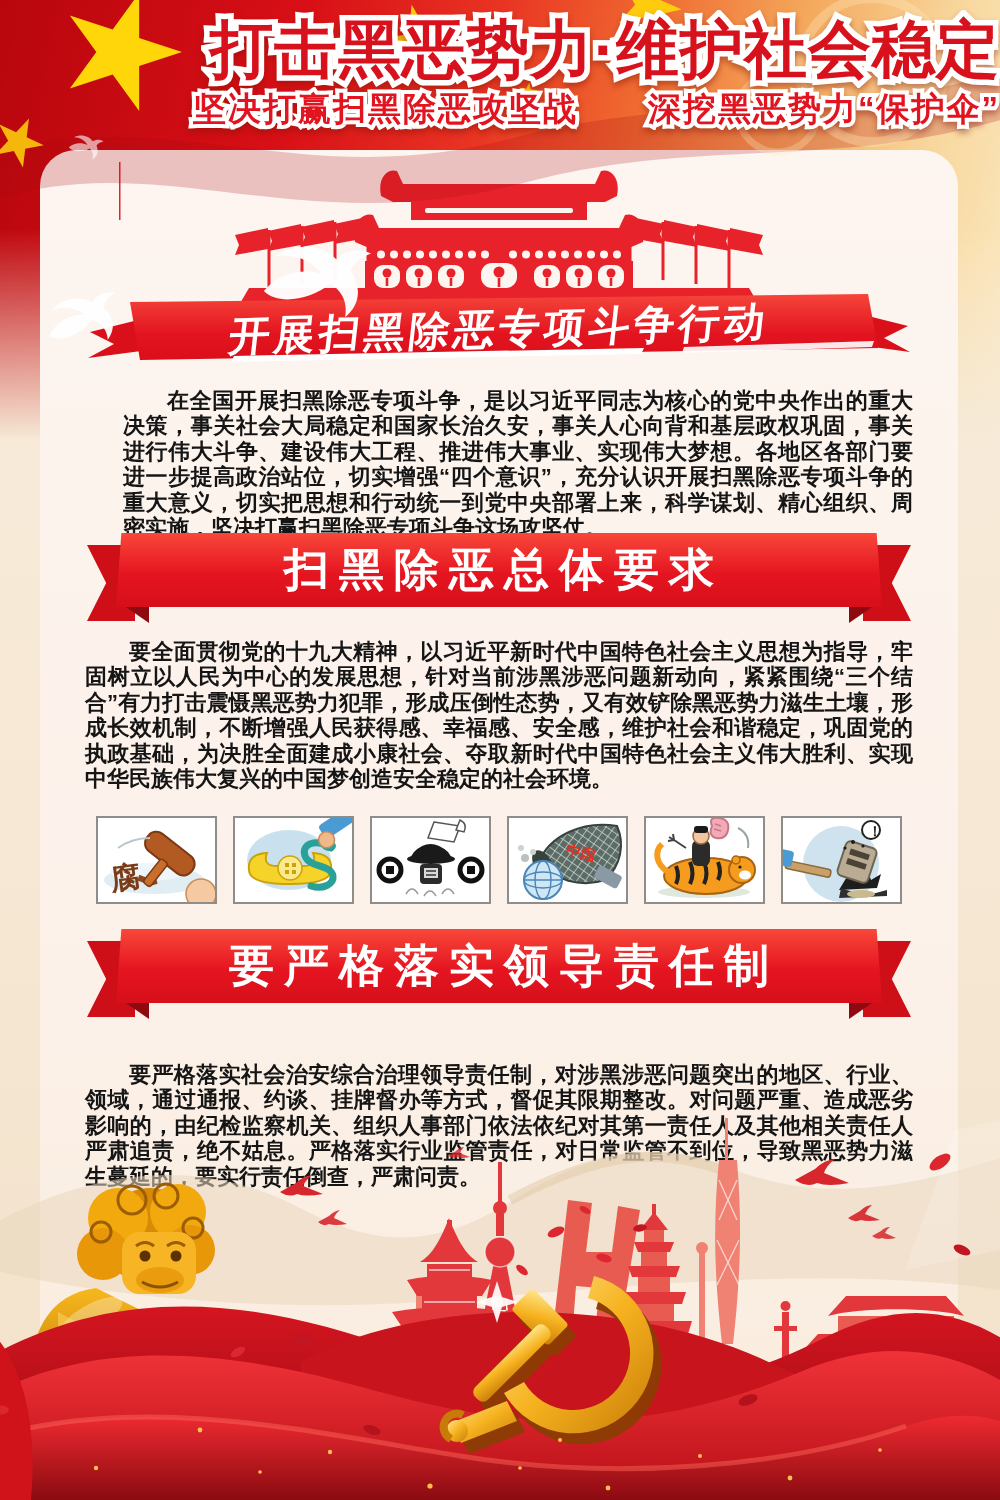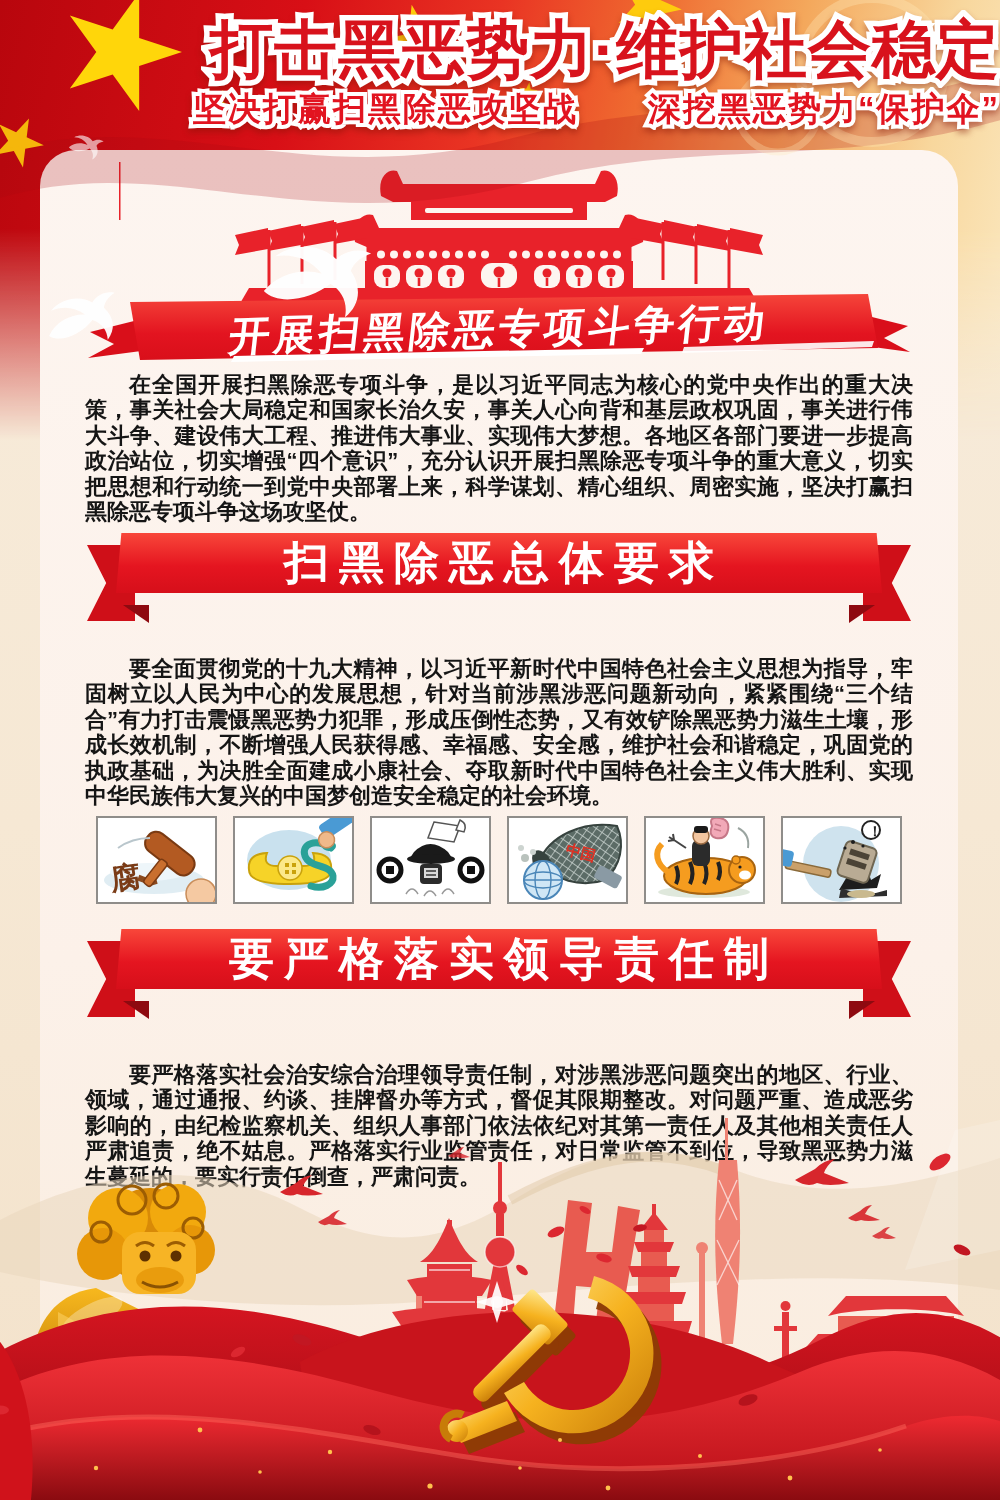--- a/index.html
+++ b/index.html
@@ -41,34 +41,34 @@
     display:flex;align-items:center;justify-content:center;
     color:#fff;font-size:41px;font-weight:900;letter-spacing:4px;
     transform:rotate(-1.6deg) skewX(-8deg);
   }
   
   .para{
     position:absolute;left:45px;right:45px;color:#151515;
     font-size:22px;line-height:25.4px;font-weight:700;
     text-align:justify;text-indent:2em;margin:0;
   }
-  .p-intro{top:222px;}
-  .p-sec1{top:489px;margin-top:17px;}
+  .p-intro{top:238px;margin-left:38px;}
+  .p-sec1{top:489px;}
   .p-sec2{top:873px;margin-top:39px;}
   
   .ribbon-flat{position:absolute;left:47px;right:47px;height:92px;}
   .rb2{top:383px;} .rb3{top:779px;}
   .ribbon-flat .tail{position:absolute;top:12px;width:48px;height:76px;background:#cf0f18;}
   .ribbon-flat .tail-l{left:0;clip-path:polygon(0 0,100% 0,100% 100%,0 100%,40% 50%);}
   .ribbon-flat .tail-r{right:0;clip-path:polygon(0 0,100% 0,60% 50%,100% 100%,0 100%);}
   .ribbon-flat .fold{position:absolute;top:72px;width:26px;height:18px;background:#8e0a10;}
   .ribbon-flat .fold-l{left:36px;clip-path:polygon(0 0,100% 0,100% 100%);}
   .ribbon-flat .fold-r{right:36px;clip-path:polygon(0 0,100% 0,0 100%);}
   .ribbon-flat .bar{
-    position:absolute;left:29px;right:29px;top:0;height:60px;
+    position:absolute;left:29px;right:29px;top:0;height:74px;
     background:linear-gradient(180deg,#f8473a 0%,#e51520 55%,#d60f1a 100%);
     clip-path:polygon(0.7% 0,99.3% 0,100% 100%,0 100%);
     display:flex;align-items:center;justify-content:center;
   }
   .ribbon-flat h2{margin:0;color:#fff;font-size:45px;font-weight:900;letter-spacing:10px;text-indent:10px;}
   
   .cartoons{position:absolute;left:0;right:0;top:666px;display:flex;justify-content:center;gap:16px;}
   .cartoon{width:121px;height:88px;background:#fff;border:2px solid #8f8d8a;box-sizing:border-box;overflow:hidden;}
   
   .scene{position:absolute;left:0;top:1100px;z-index:4;}

